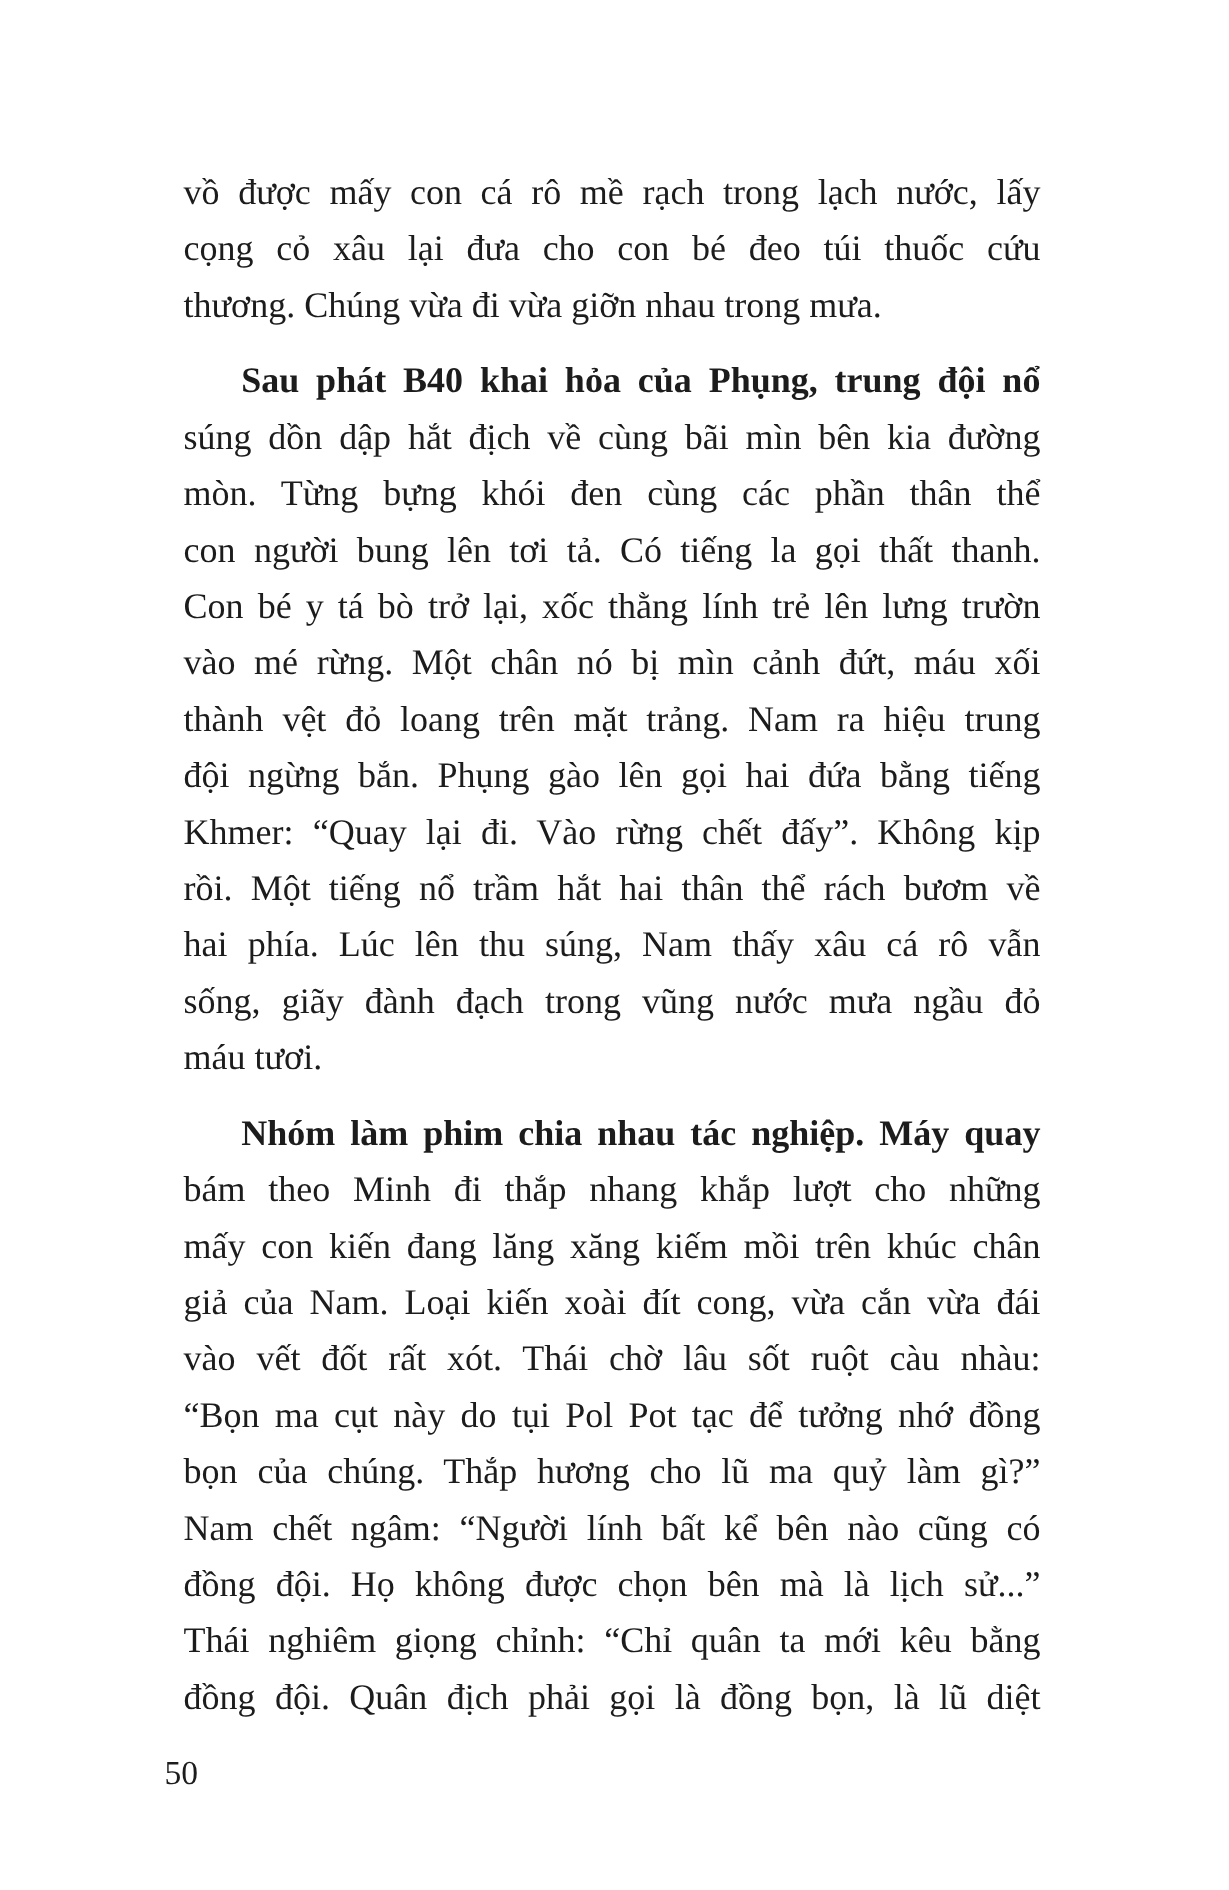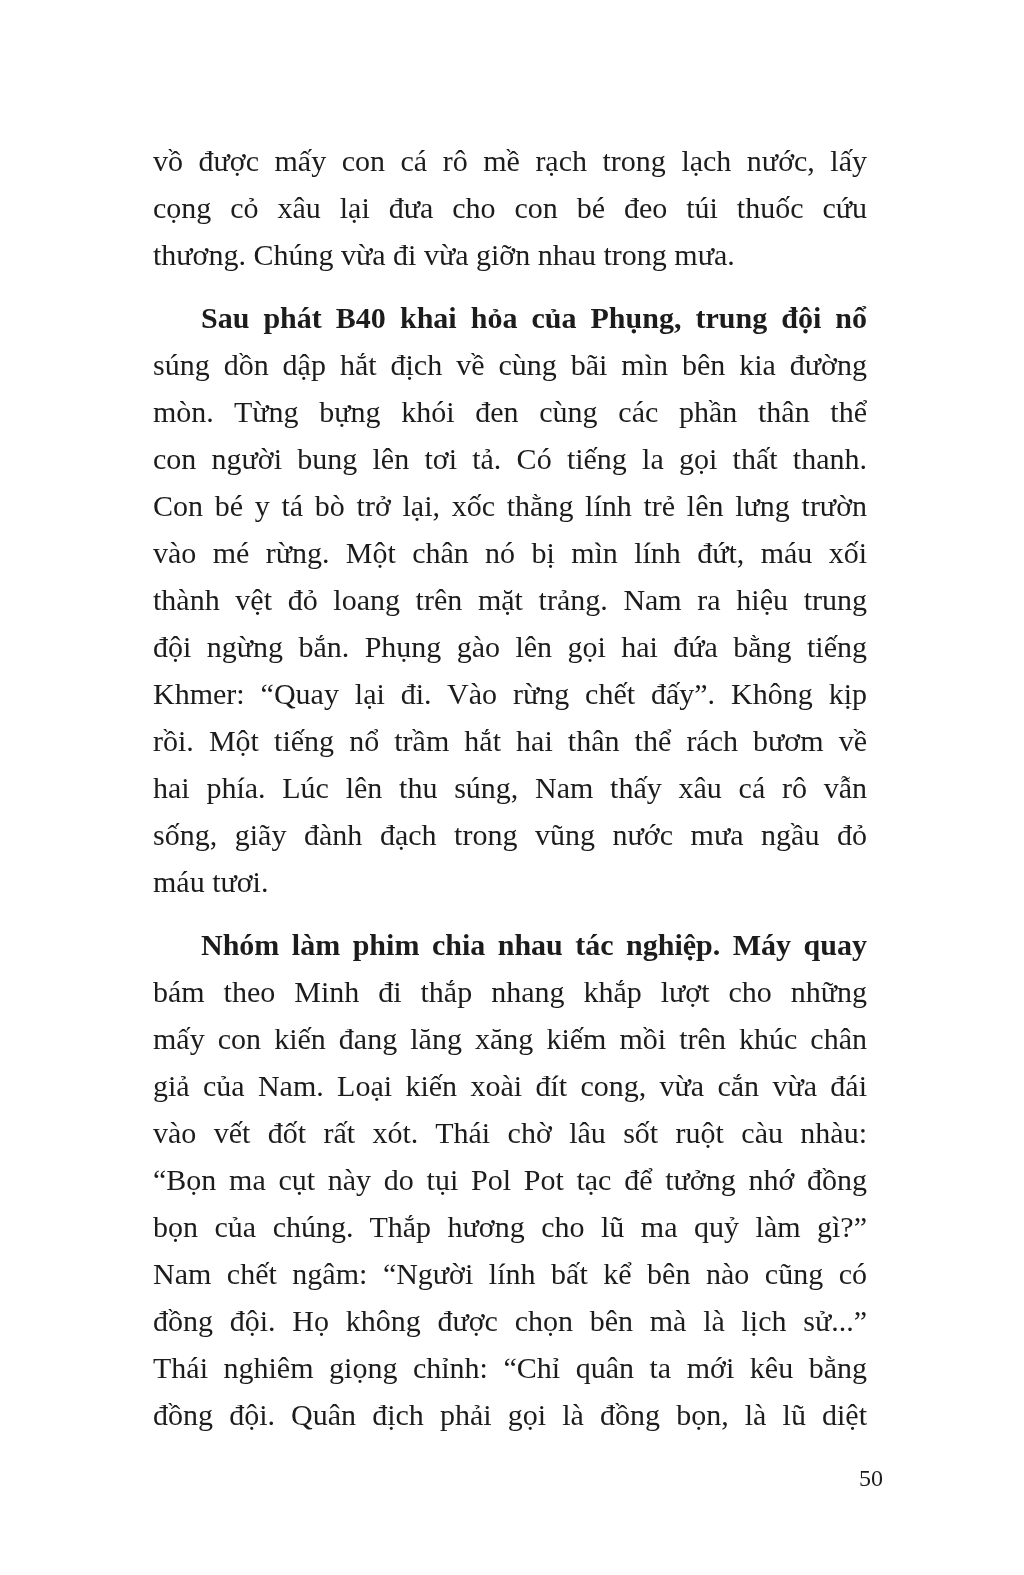--- a/index.html
+++ b/index.html
@@ -46,22 +46,22 @@
   }
   .line.first-indent {
     text-indent: 48px;
     font-weight: bold;
   }
   .page-number {
     position: absolute;
     top: 1455px;
     left: 137px;
     width: 746px;
-    text-align: right;
-    font-size: 24px;
+    text-align: left;
+    font-size: 28px;
     line-height: 47px;
     color: #1c1c1c;
     font-family: "Liberation Serif", serif;
     font-variant-numeric: oldstyle-nums;
   }
 </style>
 </head>
 <body>
 
 <div class="page">
@@ -70,21 +70,21 @@
         <div class="line">vồ được mấy con cá rô mề rạch trong lạch nước, lấy</div>
         <div class="line">cọng cỏ xâu lại đưa cho con bé đeo túi thuốc cứu</div>
         <div class="line left">thương. Chúng vừa đi vừa giỡn nhau trong mưa.</div>
       </div>
       <div class="para">
         <div class="line first-indent">Sau phát B40 khai hỏa của Phụng, trung đội nổ</div>
         <div class="line">súng dồn dập hắt địch về cùng bãi mìn bên kia đường</div>
         <div class="line">mòn. Từng bựng khói đen cùng các phần thân thể</div>
         <div class="line">con người bung lên tơi tả. Có tiếng la gọi thất thanh.</div>
         <div class="line">Con bé y tá bò trở lại, xốc thằng lính trẻ lên lưng trườn</div>
-        <div class="line">vào mé rừng. Một chân nó bị mìn lính đứt, máu xối</div>
+        <div class="line">vào mé rừng. Một chân nó bị mìn cảnh đứt, máu xối</div>
         <div class="line">thành vệt đỏ loang trên mặt trảng. Nam ra hiệu trung</div>
         <div class="line">đội ngừng bắn. Phụng gào lên gọi hai đứa bằng tiếng</div>
         <div class="line">Khmer: “Quay lại đi. Vào rừng chết đấy”. Không kịp</div>
         <div class="line">rồi. Một tiếng nổ trầm hắt hai thân thể rách bươm về</div>
         <div class="line">hai phía. Lúc lên thu súng, Nam thấy xâu cá rô vẫn</div>
         <div class="line">sống, giãy đành đạch trong vũng nước mưa ngầu đỏ</div>
         <div class="line left">máu tươi.</div>
       </div>
       <div class="para">
         <div class="line first-indent">Nhóm làm phim chia nhau tác nghiệp. Máy quay</div>

